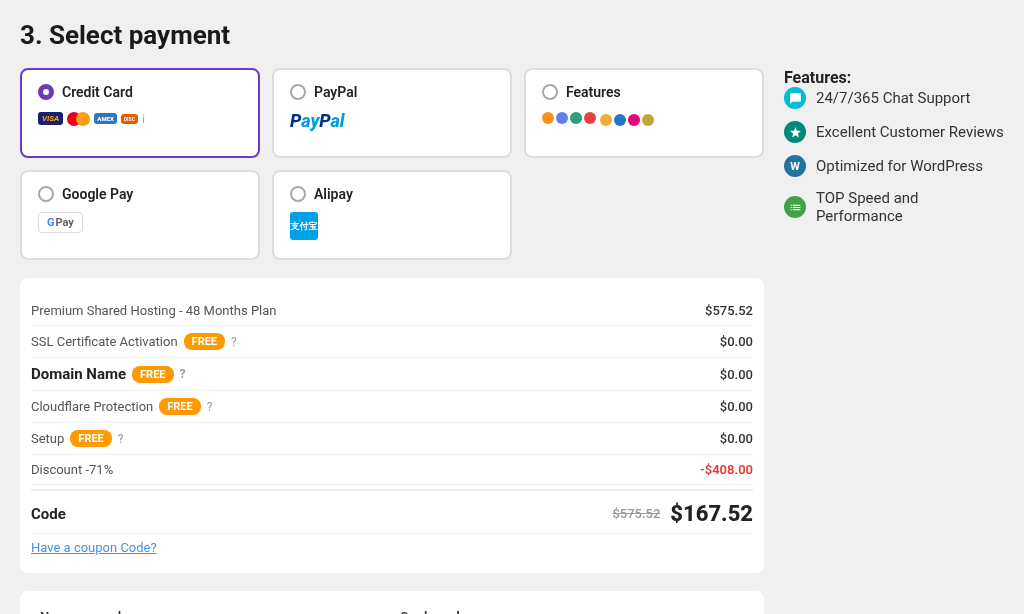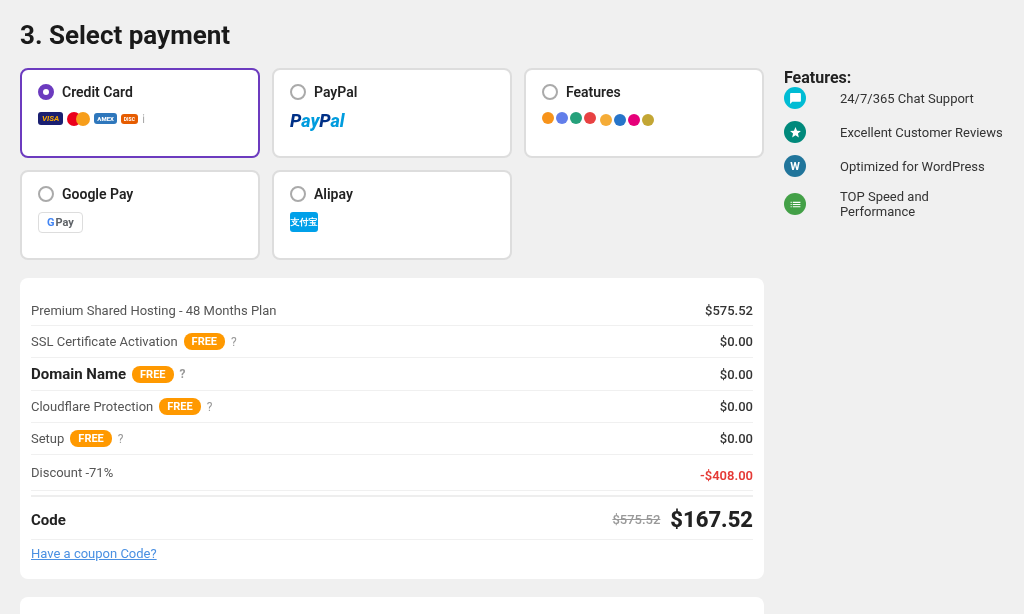--- a/index.html
+++ b/index.html
@@ -115,21 +115,21 @@
     .paypal-blue { color: #009cde; }
 
     
     .alipay-logo {
       display: flex;
       align-items: center;
       gap: 3px;
     }
     .alipay-icon-box {
       width: 28px;
-      height: 20px;
+      height: 28px;
       background: #00a0e9;
       border-radius: 3px;
       display: flex;
       align-items: center;
       justify-content: center;
       color: white;
       font-size: 9px;
       font-weight: 700;
     }
 
@@ -183,21 +183,21 @@
       display: flex;
       align-items: center;
       gap: 6px;
     }
     .summary-label.bold { font-weight: 700; color: #222; font-size: 15px; }
     .summary-value {
       font-size: 13px;
       color: #333;
       font-weight: 500;
     }
-    .summary-value.red { color: #e53935; font-weight: 600; margin-top: 6px; }
+    .summary-value.red { color: #e53935; font-weight: 600; }
     .summary-value.total-price {
       font-size: 22px;
       font-weight: 800;
       color: #222;
     }
     .summary-value.strikethrough {
       color: #999;
       text-decoration: line-through;
       font-size: 13px;
       margin-right: 6px;
@@ -269,23 +269,22 @@
       width: 22px;
       height: 22px;
       border-radius: 50%;
       display: flex;
       align-items: center;
       justify-content: center;
       flex-shrink: 0;
       font-size: 12px;
     }
     .feature-text {
-      font-size: 13px;
+      font-size: 15px;
       color: #333;
-      margin-left: 24px;
     }
     .icon-chat { background: #00bcd4; color: white; }
     .icon-star { background: #00897b; color: white; }
     .icon-wp { background: #21759b; color: white; font-weight: 700; font-size: 11px; }
     .icon-speed { background: #43a047; color: white; font-size: 10px; }
   </style>
 </head>
 <body>
 
 <h1 class="page-title">3. Select payment</h1>

